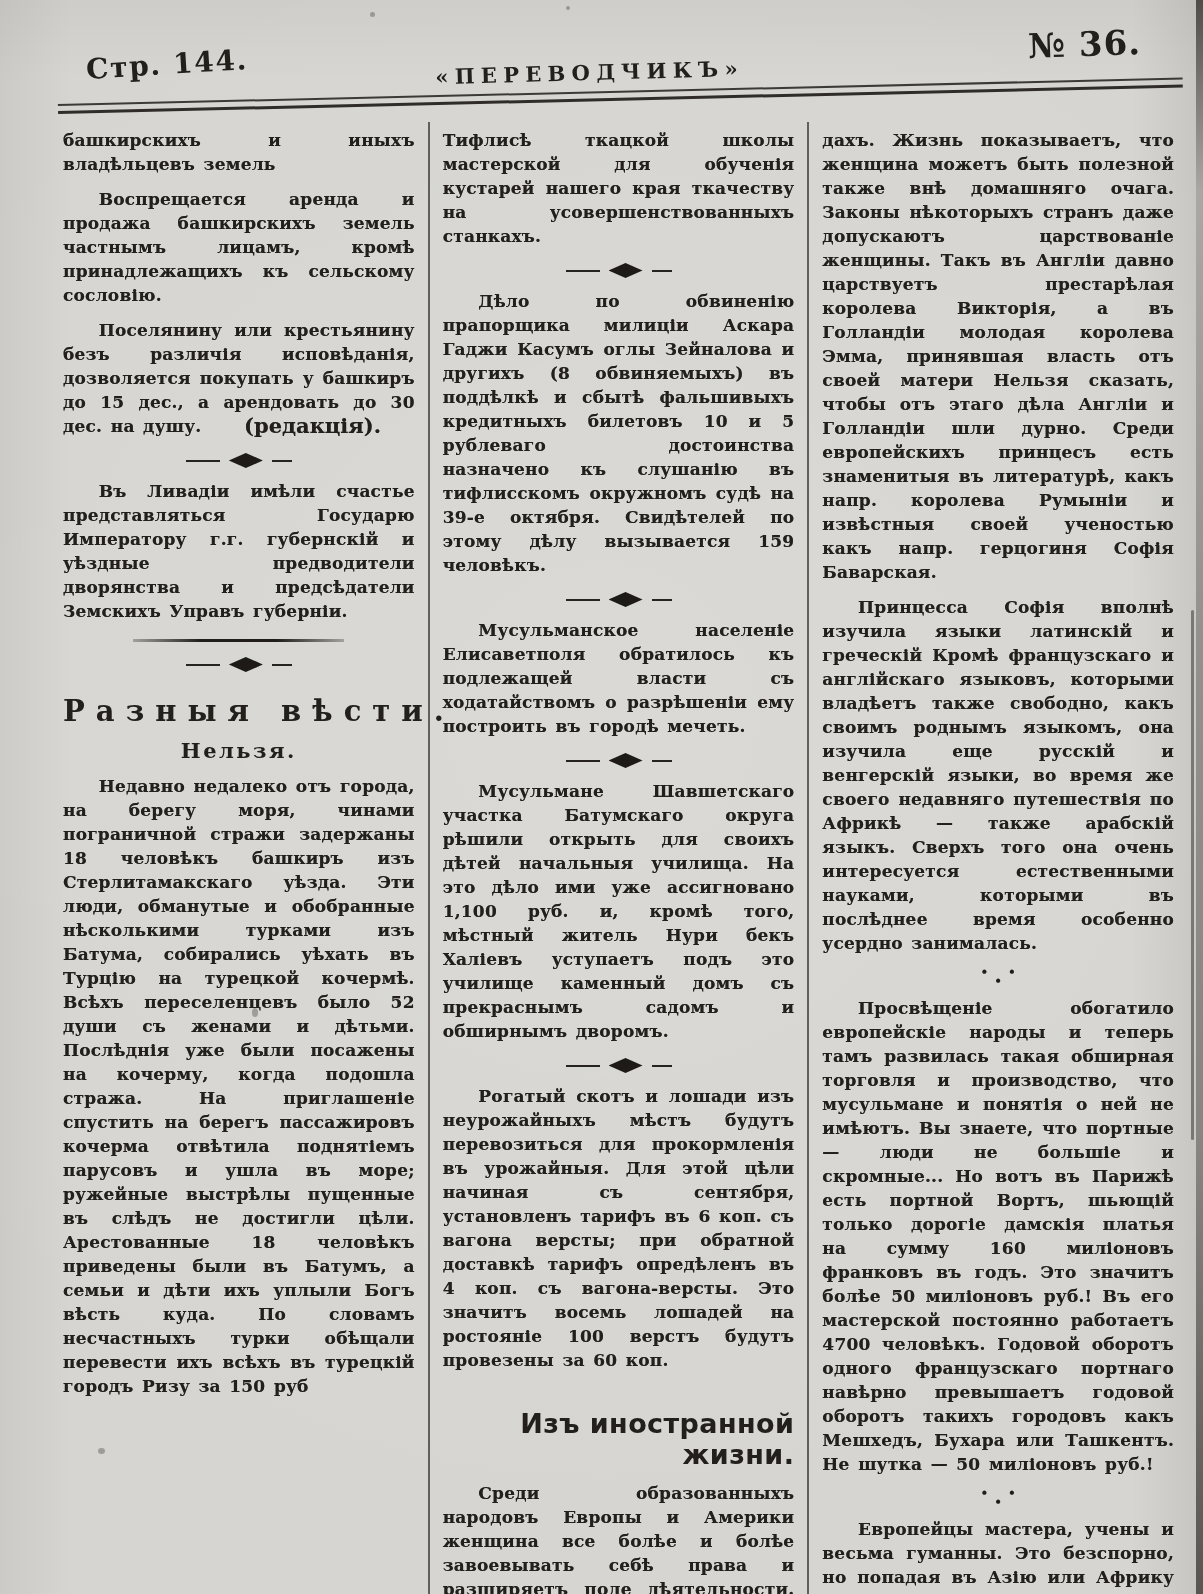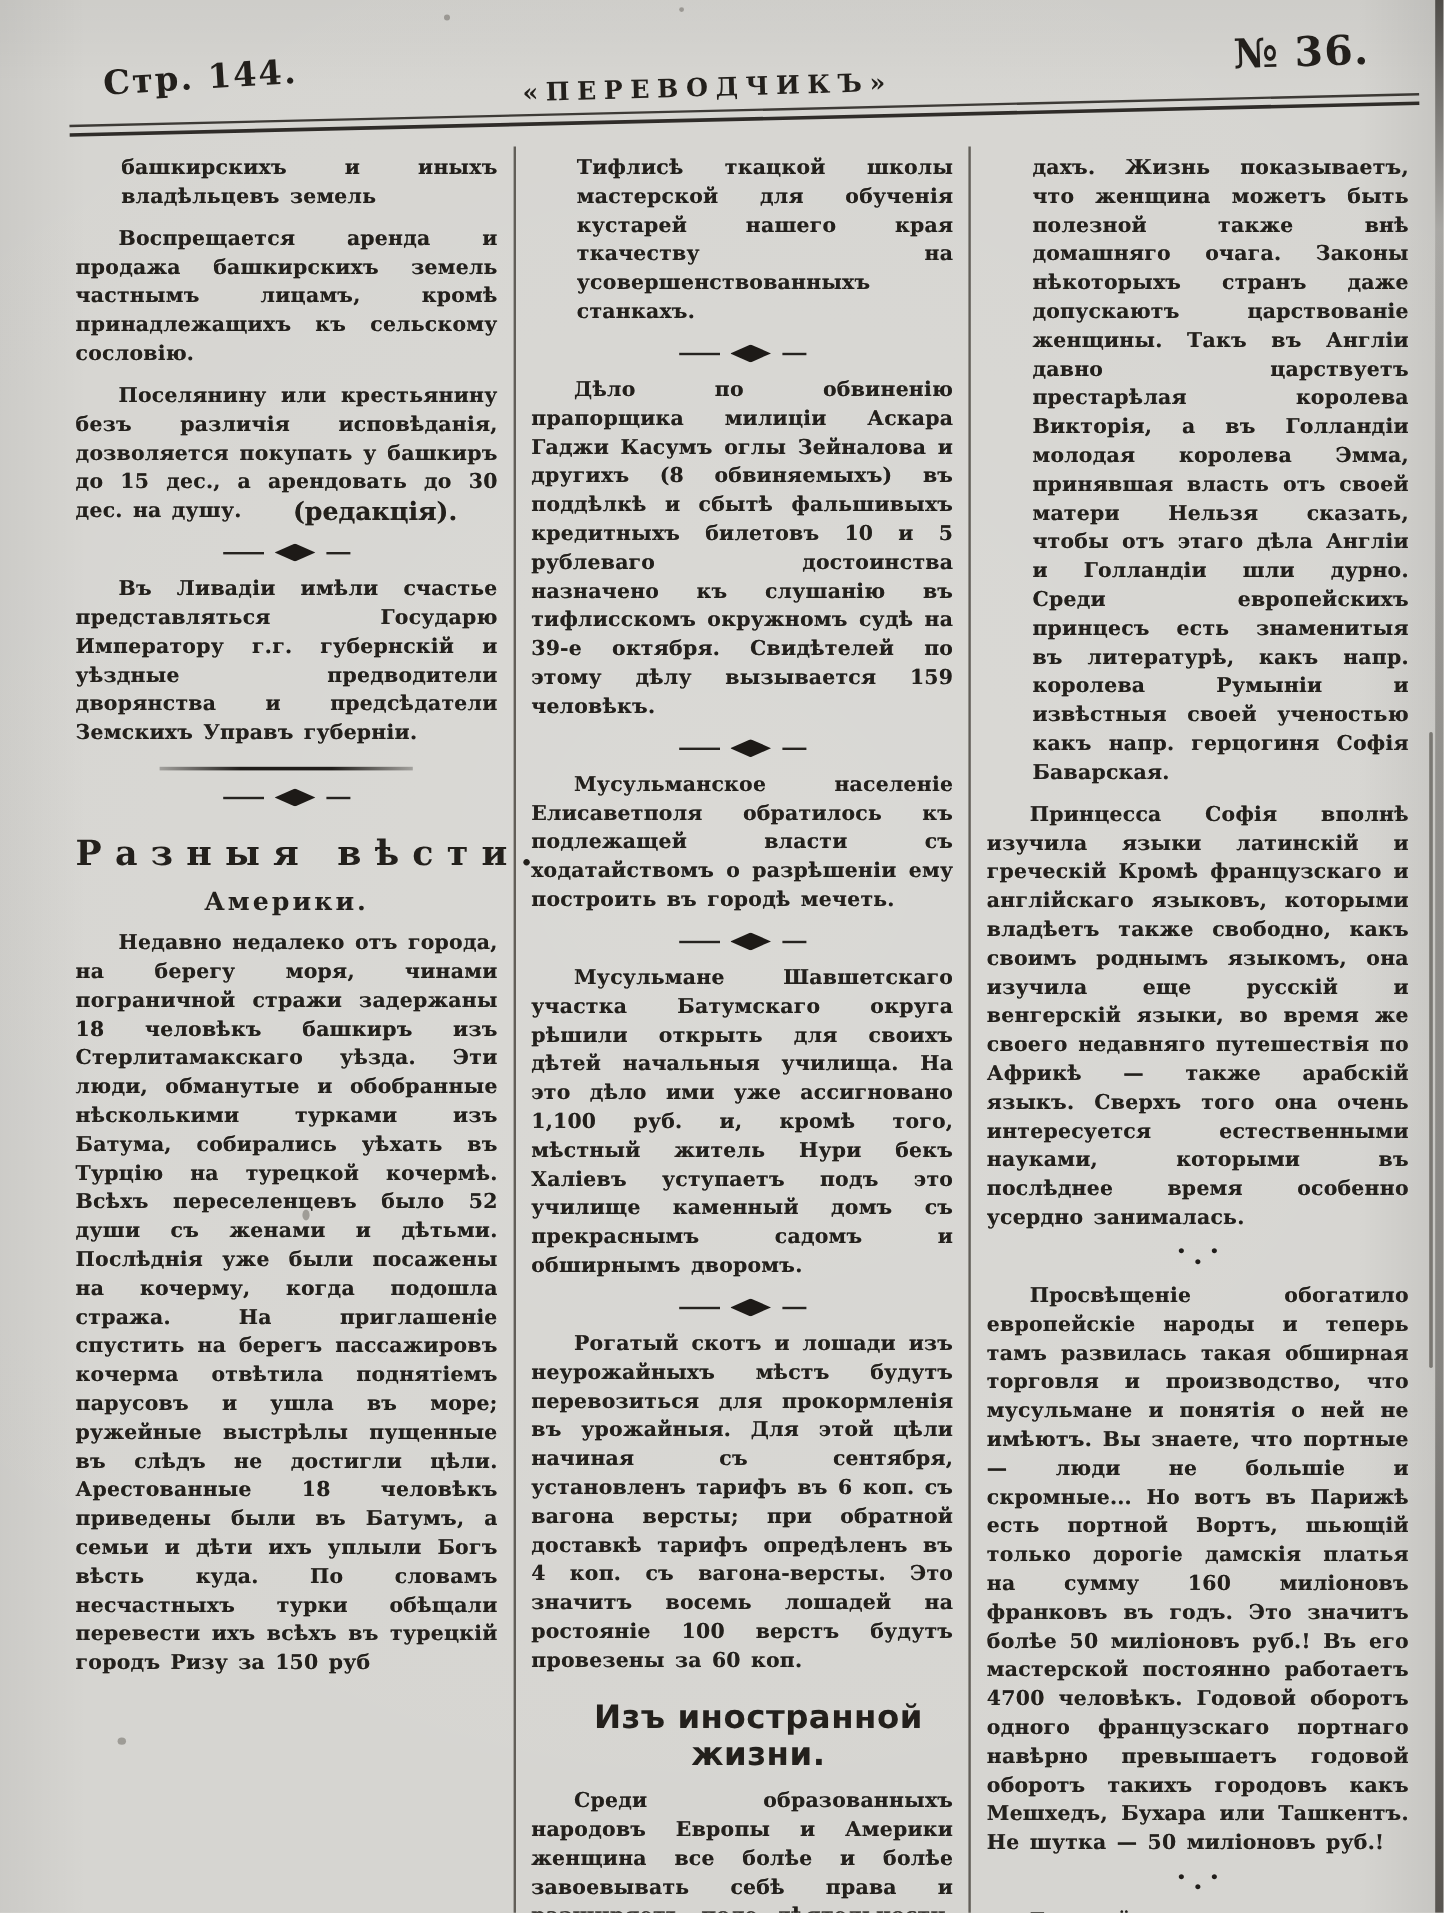--- a/index.html
+++ b/index.html
@@ -36,30 +36,30 @@
   .hdr-rule .r2{height:3px;background:#262320;opacity:.95;}
 
   
   .columns{position:absolute;left:50px;top:122px;right:16px;display:flex;align-items:stretch;}
   .col{flex:1 1 0;padding:2px 13px 20px 13px;min-width:0;}
   .col+.col{border-left:2px solid rgba(52,48,42,.72);}
 
   .para{margin:11px 0 0;font-size:17px;line-height:24px;font-weight:bold;
     text-align:justify;text-indent:2.1em;word-spacing:.14em;letter-spacing:.012em;
     text-shadow:0 0 .5px rgba(35,32,28,.55);}
-  .para.lead,.para.cont{text-indent:0;margin-top:4px;margin-left:38px;}
+  .para.lead,.para.cont{text-indent:0;margin-top:4px;}
   .byline{margin:0;font-size:21px;line-height:24px;font-weight:bold;text-align:right;
     padding-right:1.6em;text-shadow:0 0 .5px rgba(35,32,28,.55);}
   .byline.inline-pull{margin-top:-24px;}
 
   .news-heading{margin:22px 0 2px;text-align:center;font-size:29px;font-weight:bold;
     letter-spacing:.38em;white-space:nowrap;}
   .sub-heading{margin:10px 0 2px;text-align:center;font-size:21px;font-weight:bold;
     letter-spacing:.12em;}
-  .section-heading{margin:20px 0 4px;padding-left:1.0em;text-align:center;
+  .section-heading{margin:36px 0 4px;padding-left:1.0em;text-align:right;
     font-family:"DejaVu Sans","Liberation Sans",sans-serif;
     font-size:27px;font-weight:bold;letter-spacing:.015em;}
 
   .divider-diamond{display:flex;align-items:center;justify-content:center;gap:9px;
     margin:15px 0 4px;}
   .divider-diamond .bar{width:34px;height:2px;background:#262320;}
   .divider-diamond .bar.short{width:20px;}
   .divider-diamond .gem{width:34px;height:15px;background:#1d1a17;
     clip-path:polygon(50% 0,100% 50%,50% 100%,0 50%);}
   .divider-rule{height:3px;width:60%;margin:16px auto 5px;
@@ -93,21 +93,21 @@
         <span class="bar short"></span>
       </div>
       <p class="para">Въ Ливадіи имѣли счастье представляться Государю Императору г.г. губернскій и уѣздные предводители дворянства и предсѣдатели Земскихъ Управъ губерніи.</p>
       <div class="divider-rule"></div>
       <div class="divider-diamond">
         <span class="bar"></span>
         <span class="gem"></span>
         <span class="bar short"></span>
       </div>
       <div class="news-heading">Разныя вѣсти.</div>
-      <div class="sub-heading">Америки.</div>
+      <div class="sub-heading">Нельзя.</div>
       <p class="para">Недавно недалеко отъ города, на берегу моря, чинами пограничной стражи задержаны 18 человѣкъ башкиръ изъ Стерлитамакскаго уѣзда. Эти люди, обманутые и обобранные нѣсколькими турками изъ Батума, собирались уѣхать въ Турцію на турецкой кочермѣ. Всѣхъ переселенцевъ было 52 души съ женами и дѣтьми. Послѣднія уже были посажены на кочерму, когда подошла стража. На приглашеніе спустить на берегъ пассажировъ кочерма отвѣтила поднятіемъ парусовъ и ушла въ море; ружейные выстрѣлы пущенные въ слѣдъ не достигли цѣли. Арестованные 18 человѣкъ приведены были въ Батумъ, а семьи и дѣти ихъ уплыли Богъ вѣсть куда. По словамъ несчастныхъ турки обѣщали перевести ихъ всѣхъ въ турецкій городъ Ризу за 150 руб</p>
     </div>
   <div class="col">
       <p class="para cont">Тифлисѣ ткацкой школы мастерской для обученія кустарей нашего края ткачеству на усовершенствованныхъ станкахъ.</p>
       <div class="divider-diamond">
         <span class="bar"></span>
         <span class="gem"></span>
         <span class="bar short"></span>
       </div>
       <p class="para">Дѣло по обвиненію прапорщика милиціи Аскара Гаджи Касумъ оглы Зейналова и другихъ (8 обвиняемыхъ) въ поддѣлкѣ и сбытѣ фальшивыхъ кредитныхъ билетовъ 10 и 5 рублеваго достоинства назначено къ слушанію въ тифлисскомъ окружномъ судѣ на 39-е октября. Свидѣтелей по этому дѣлу вызывается 159 человѣкъ.</p>

